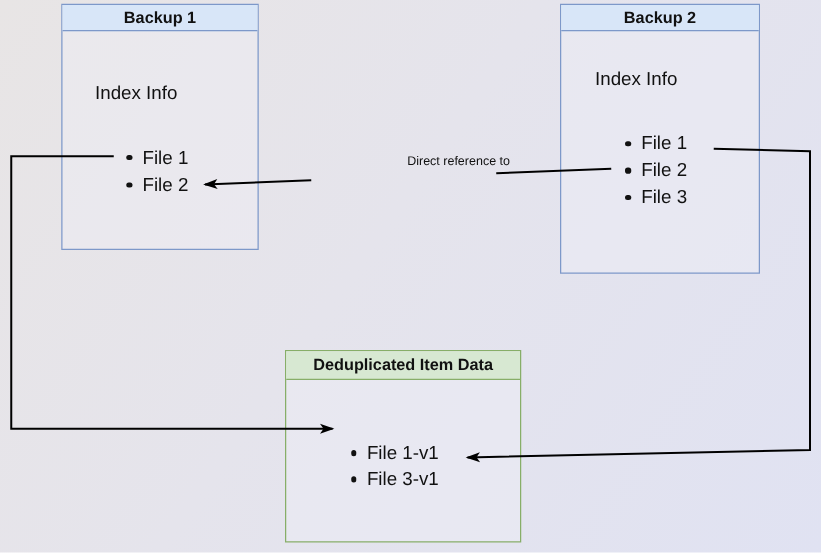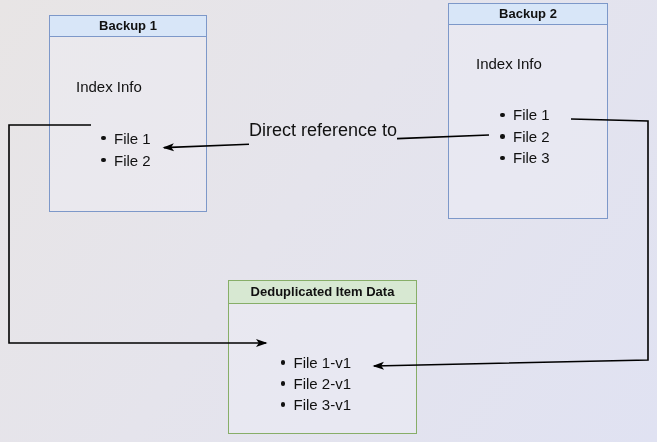--- a/index.html
+++ b/index.html
@@ -55,30 +55,30 @@
   .arrow-layer{
     position:absolute;left:0;top:0;width:657px;height:442px;
     z-index:5;pointer-events:none;
   }
   .arrow-layer path.arrow{
     fill:none;stroke:var(--arrow);stroke-width:1.6px;
   }
   .arrow-layer .arrhead{fill:var(--arrow);}
   .edge-label{
     position:absolute;left:238px;top:123px;width:170px;
-    text-align:center;font-size:18px;line-height:14.5px;
+    text-align:right;font-size:10px;line-height:14.5px;
     z-index:6;
   }
 </style>
 </head>
 <body>
 
 <div class="canvas">
 
-  <div class="node" style="left:49px;top:3px;width:158px;height:197px;margin-top:12px;">
+  <div class="node" style="left:49px;top:3px;width:158px;height:197px;">
     <div class="node-header">Backup 1</div>
     <div class="subtitle" style="left:26px;top:62px;">Index Info</div>
     <div class="filelist b1" style="left:51px;top:111px;">
       <div class="fitem">
         <span class="dot"></span>
         <span class="ftext">File 1</span>
       </div>
       <div class="fitem">
         <span class="dot"></span>
         <span class="ftext">File 2</span>
@@ -107,24 +107,20 @@
 
   <div class="node green" style="left:228px;top:280px;width:189px;height:154px;">
     <div class="node-header">Deduplicated Item Data</div>
     <div class="filelist dd" style="left:51.5px;top:56px;margin-top:15px;">
       <div class="fitem">
         <span class="dot"></span>
         <span class="ftext">File 1-v1</span>
       </div>
       <div class="fitem">
         <span class="dot"></span>
-        <span class="ftext">File 2-v1</span>
-      </div>
-      <div class="fitem">
-        <span class="dot"></span>
         <span class="ftext">File 3-v1</span>
       </div>
     </div>
   </div>
 
   <svg class="arrow-layer" viewBox="0 0 657 442">
     <defs>
       <marker id="arr" markerWidth="14" markerHeight="10" refX="11" refY="5" orient="auto" markerUnits="userSpaceOnUse">
         <path class="arrhead" d="M1,1 L12.5,5 L1,9 L3.8,5 Z"></path>
       </marker>

